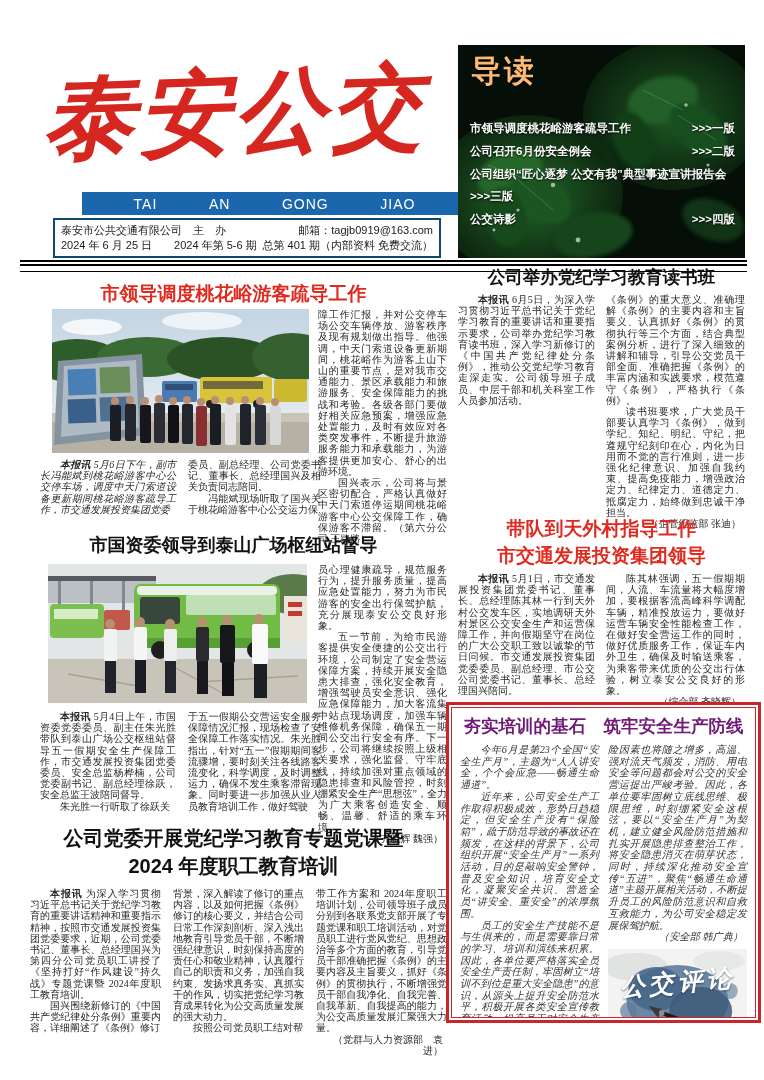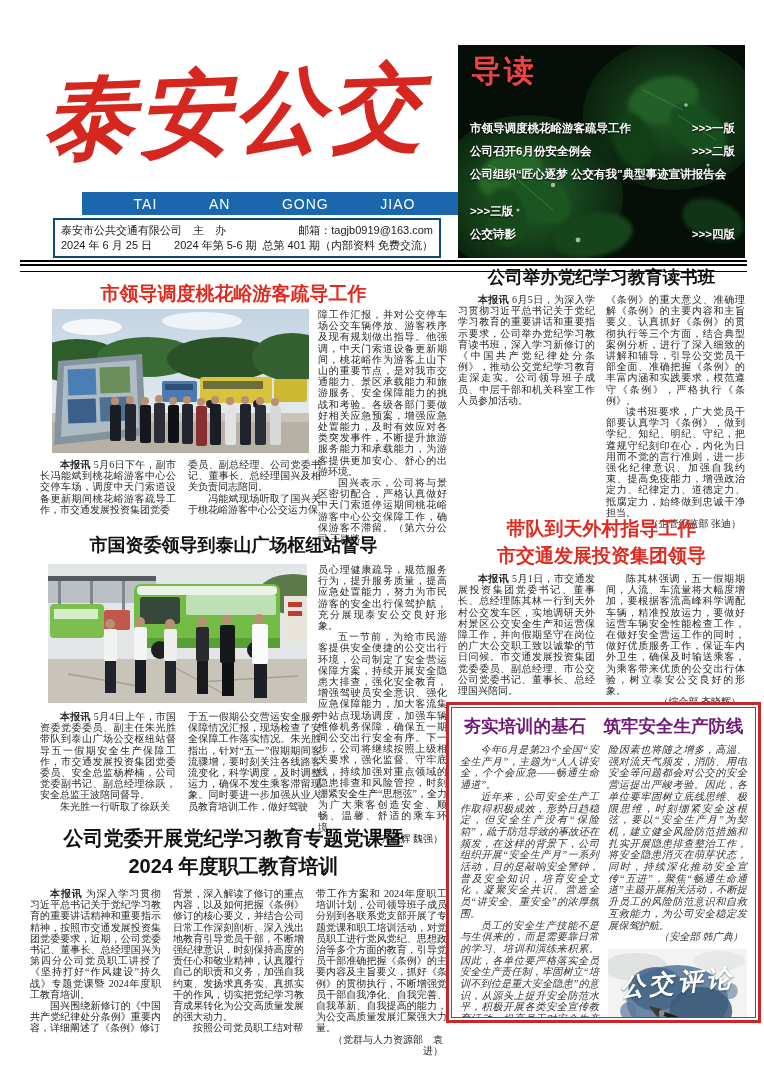--- a/index.html
+++ b/index.html
@@ -17,27 +17,27 @@
   .info-box{left:53px;top:218px;width:388px;height:40px;border:2px solid #0c4a6e;box-sizing:border-box;
       padding:2px 6px;display:flex;flex-direction:column;justify-content:space-evenly;
       font-size:11px;font-family:"Liberation Sans","DejaVu Sans",sans-serif;}
   .info-row{display:flex;justify-content:space-between;white-space:nowrap;}
   .rule-double{left:20px;top:260px;width:727px;height:6px;border-top:2px solid #000;border-bottom:2px solid #000;box-sizing:border-box;}
   .rule-thin{left:20px;top:271px;width:727px;height:0;border-top:1px solid #000;}
 
   
   .daodu{left:458px;top:45px;width:287px;height:213px;overflow:hidden;background:#07130a;}
   .daodu svg{position:absolute;left:0;top:0;}
-  .daodu-title{position:absolute;left:13px;top:6px;color:#ef4444;font-size:30px;font-weight:bold;letter-spacing:3px;
+  .daodu-title{position:absolute;left:13px;top:6px;color:#fdba74;font-size:30px;font-weight:bold;letter-spacing:3px;
       font-family:"Liberation Sans","DejaVu Sans",sans-serif;text-shadow:0 2px 3px rgba(0,0,0,.85);}
   .daodu-items{position:absolute;left:12px;right:10px;top:76px;display:flex;flex-direction:column;gap:8px;
       color:#fff;font-size:11.5px;font-weight:bold;font-family:"Liberation Sans","DejaVu Sans",sans-serif;
       text-shadow:0 1px 2px rgba(0,0,0,.9);}
   .daodu-item{display:flex;justify-content:space-between;align-items:baseline;}
-  .daodu-item.long{flex-direction:column;gap:22px;}
+  .daodu-item.long{flex-direction:column;gap:7px;}
   .daodu-item.long .pg{text-align:right;}
 
   
   .headline{font-family:"Liberation Sans","DejaVu Sans",sans-serif;font-weight:bold;text-align:center;color:#111;}
   .hl-red{color:#e02a1f;}
 
   
   .col{position:absolute;font-size:10px;line-height:11.2px;text-align:justify;color:#262626;}
   .col p{margin:0;}
   .ind{text-indent:2em;}
@@ -226,21 +226,21 @@
           <circle cx="5" cy="93" r="4" fill="#b98f74"></circle>
           <rect x="0" y="97" width="11" height="39" rx="2" fill="#d8d8d8"></rect>
         </g>
     </g>
   </svg>
 
   <div class="col" style="left:318px;top:309px;width:129px;">
     <p>障工作汇报，并对公交停车场公交车辆停放、游客秩序及现有规划做出指导。他强调，中天门索道设备更新期间，桃花峪作为游客上山下山的重要节点，是对我市交通能力、景区承载能力和旅游服务、安全保障能力的挑战和考验。各级各部门要做好相关应急预案，增强应急处置能力，及时有效应对各类突发事件，不断提升旅游服务能力和承载能力，为游客提供更加安心、舒心的出游环境。</p>
     <p class="ind">国兴表示，公司将与景区密切配合，严格认真做好中天门索道停运期间桃花峪游客中心公交保障工作，确保游客不滞留。（第六分公司 王路路）</p>
   </div>
-  <div class="col" style="left:40px;top:459px;width:136px;">
+  <div class="col" style="left:40px;top:459px;width:136px;font-style:italic;">
     <p class="ind"><b class="lede">本报讯</b><span>5月6日下午，副市长冯能斌到桃花峪游客中心公交停车场，调度中天门索道设备更新期间桃花峪游客疏导工作，市交通发展投资集团党委</span></p>
   </div>
   <div class="col" style="left:188px;top:459px;width:133px;">
     <p>委员、副总经理、公司党委书记、董事长、总经理国兴及相关负责同志陪同。</p>
     <p class="ind">冯能斌现场听取了国兴关于桃花峪游客中心公交运力保</p>
   </div>
 
   <div class="abs headline" style="left:20px;top:533px;width:427px;font-size:18px;">市国资委领导到泰山广场枢纽站督导</div>
 
   <svg class="abs" style="left:48px;top:564px;" width="259" height="139" viewBox="0 0 259 139">

